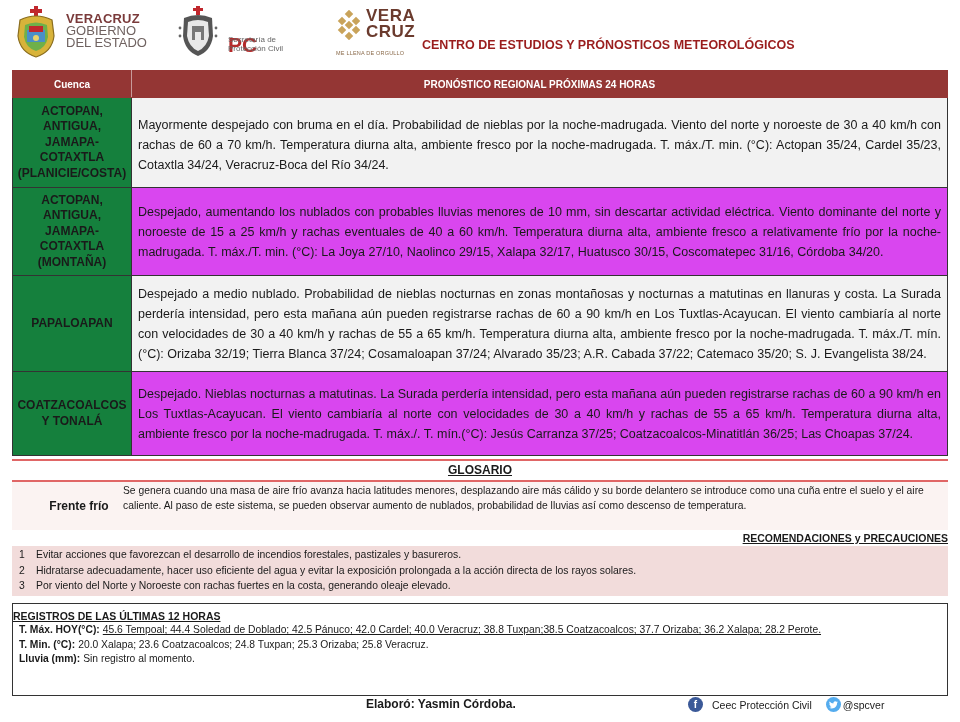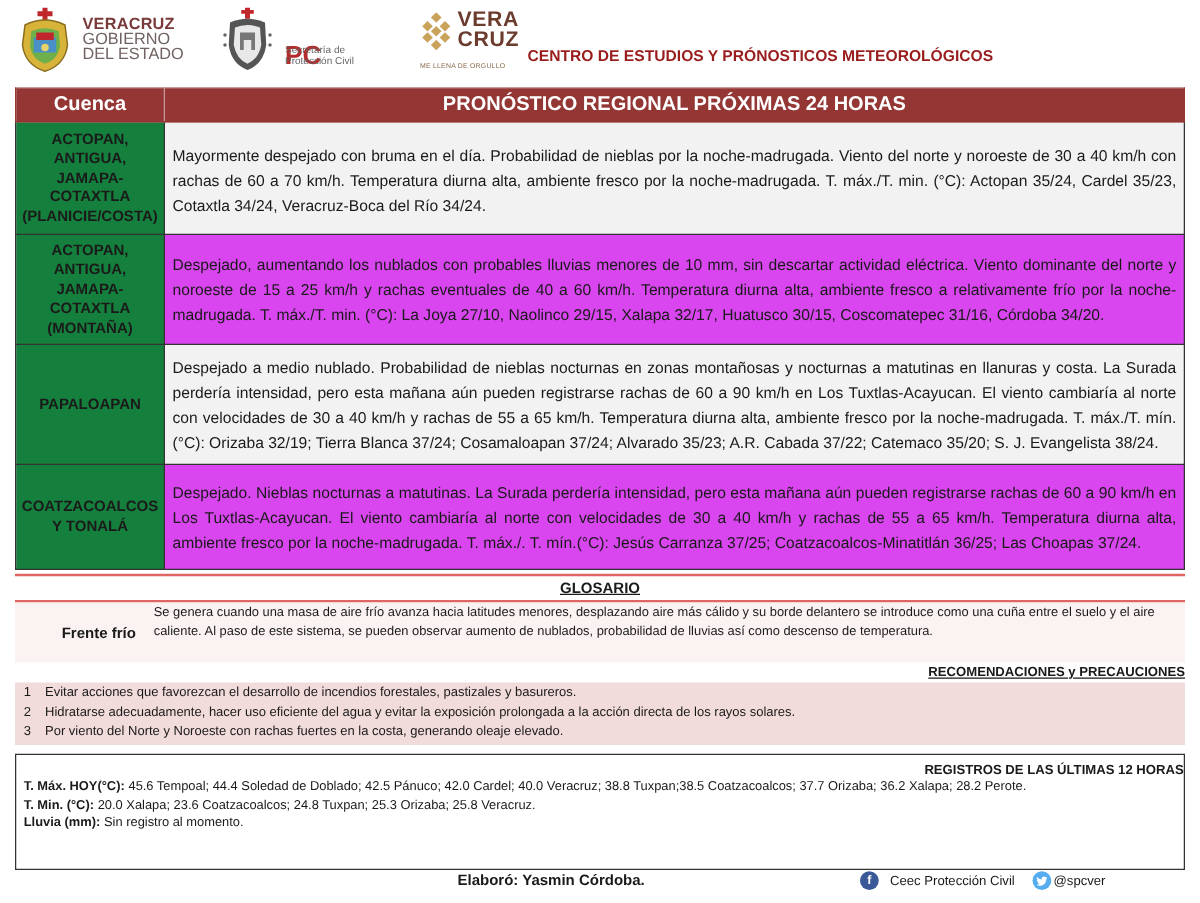--- a/index.html
+++ b/index.html
@@ -21,21 +21,21 @@
 
   .logo-vera { position: absolute; left: 336px; top: 6px; width: 90px; height: 56px; text-align: right; }
   .vera-mark { position: absolute; left: 0; top: 4px; width: 26px; height: 30px; }
   .vera-word { position: absolute; left: 30px; top: 2px; font-size: 17px; font-weight: bold; color: #6b3b2e; line-height: 16px; letter-spacing: 0.5px; }
   .vera-tag { position: absolute; left: 0; top: 44px; font-size: 5.5px; color: #8a6a4a; white-space: nowrap; letter-spacing: 0.2px; }
 
   .center-title { position: absolute; left: 422px; top: 38px; font-size: 12.5px; font-weight: bold; color: #9a1d1d; white-space: nowrap; }
 
   
   .forecast { position: absolute; left: 12px; top: 70px; width: 936px; border-collapse: collapse; }
-  .forecast th { background: #943634; color: #ffffff; font-size: 16px; font-weight: bold; height: 27px; border: 1px solid #943634; border-right: 1px solid #c89b9a; }
+  .forecast th { background: #943634; color: #ffffff; font-size: 10px; font-weight: bold; height: 27px; border: 1px solid #943634; border-right: 1px solid #c89b9a; }
   .forecast th:last-child { border-right: 1px solid #943634; }
   .forecast td { border: 1px solid #333; vertical-align: middle; }
   .forecast td.basin { width: 119px; text-align: center; font-weight: bold; font-size: 12px; line-height: 15.4px; background: #15803d; padding: 0 2px; }
   .forecast td.text { font-size: 12.5px; line-height: 20px; text-align: justify; padding: 0 6px 0 6px; }
   .forecast tr.gray td.text { background: #f2f2f2; }
   .forecast tr.white td.text { background: #d946ef; }
   .forecast tr.r1 td { height: 90px; }
   .forecast tr.r2 td { height: 88px; }
   .forecast tr.r3 td { height: 96px; }
   .forecast tr.r4 td { height: 84px; }
@@ -49,25 +49,25 @@
   .gl-term { position: absolute; left: 12px; top: 0; width: 110px; height: 48px; font-weight: bold; font-size: 12px; display: flex; align-items: center; justify-content: center; }
   .gl-def { position: absolute; left: 111px; top: 2px; width: 820px; font-size: 10.3px; line-height: 14.5px; }
 
   .rec-title { position: absolute; left: 12px; top: 531px; width: 936px; text-align: right; font-size: 10.5px; font-weight: bold; text-decoration: underline; height: 15px; line-height: 14px; }
   .rec-box { position: absolute; left: 12px; top: 546px; width: 936px; height: 50px; background: #f2dcdb; padding-top: 1px; }
   .rec-item { font-size: 10.4px; line-height: 15.5px; white-space: nowrap; display: flex; }
   .rec-num { width: 24px; padding-left: 7px; }
 
   
   .reg-box { position: absolute; left: 12px; top: 603px; width: 936px; height: 93px; border: 1px solid #333; background: #fff; }
-  .reg-title { text-align: right; font-size: 10.5px; font-weight: bold; margin-top: 5px; line-height: 14px; }
+  .reg-title { text-align: left; font-size: 10.5px; font-weight: bold; text-decoration: underline; margin-top: 5px; line-height: 14px; }
   .reg-line { font-size: 10.3px; line-height: 14.5px; padding-left: 6px; display: flex; }
   .reg-line b { white-space: nowrap; }
   .reg-line .val { padding-left: 3px; }
-  .reg-line.tmax .val { width: 820px; }
+  .reg-line.tmax .val { width: 820px; text-decoration: underline; }
 
   
   .author { position: absolute; left: 366px; top: 697px; font-size: 12px; font-weight: bold; white-space: nowrap; }
   .social { position: absolute; left: 688px; top: 697px; display: flex; align-items: center; font-size: 10.5px; white-space: nowrap; }
   .fb-icon, .tw-icon { width: 15px; height: 15px; border-radius: 50%; display: inline-flex; align-items: center; justify-content: center; color: #fff; font-weight: bold; font-size: 10px; }
   .fb-icon { background: #3b5998; margin-right: 9px; }
   .tw-icon { background: #55acee; margin-left: 14px; margin-right: 2px; }
 </style>
 </head>
 <body>

